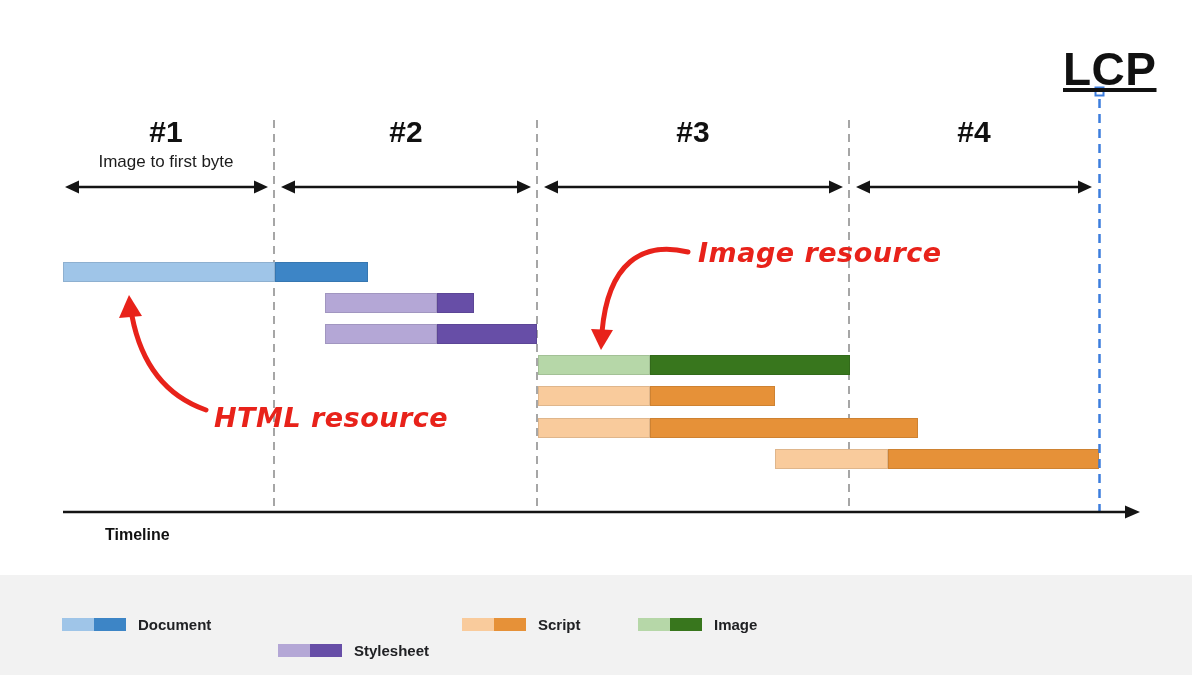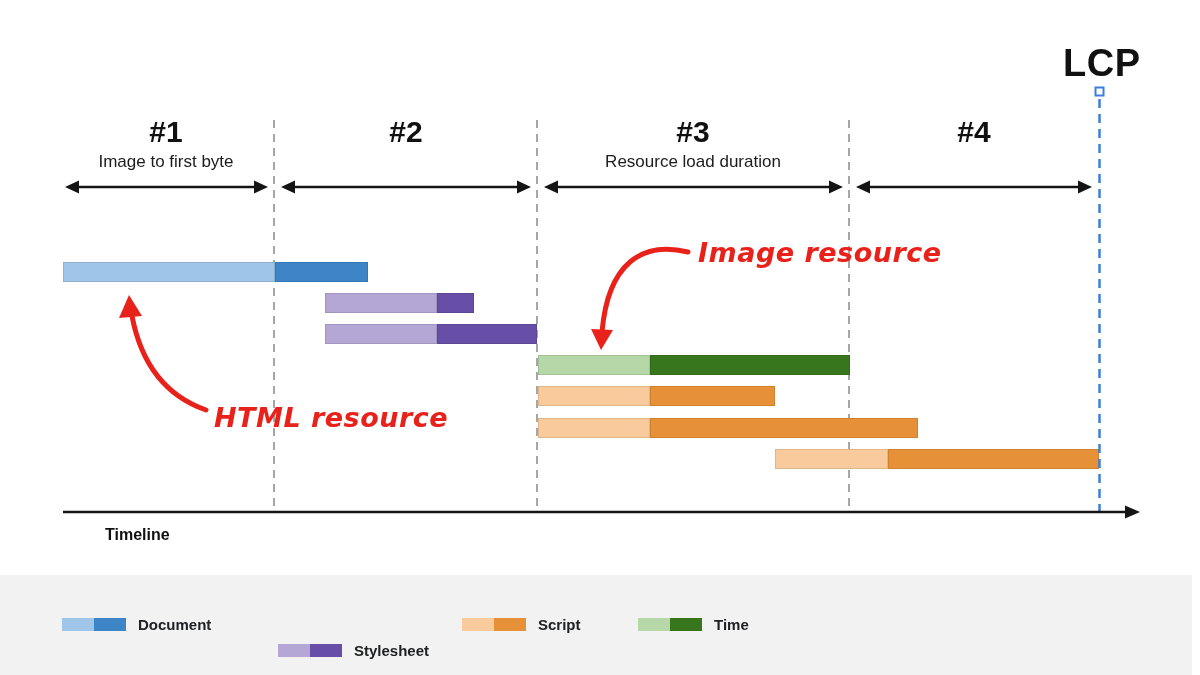--- a/index.html
+++ b/index.html
@@ -27,21 +27,21 @@
   .black-head{fill:var(--axis-black);stroke:none;}
   .axis-line{stroke:var(--axis-black);stroke-width:2.6;fill:none;}
   .red-stroke{stroke:var(--annotation-red);stroke-width:5;fill:none;stroke-linecap:round;}
   .red-fill{fill:var(--annotation-red);stroke:none;}
 
   
   .bar{position:absolute;height:20px;display:flex;}
   .bar .seg{display:block;height:20px;box-shadow:inset 0 0 0 1px rgba(0,0,0,0.10);}
 
   
-  .lcp-text{position:absolute;left:1063px;top:42px;font-size:38px;font-weight:700;letter-spacing:0.5px;z-index:4;}
+  .lcp-text{position:absolute;left:1063px;top:42px;font-size:46px;font-weight:700;letter-spacing:0.5px;z-index:4;text-decoration:underline;}
   .timeline-text{position:absolute;left:62px;top:526px;font-size:16px;font-weight:700;z-index:4;margin-left:43px;}
 
   .red-note{
     position:absolute;z-index:4;
     color:var(--annotation-red);
     font-family:"DejaVu Sans","Liberation Sans",sans-serif;
     font-style:italic;font-weight:600;font-size:27px;letter-spacing:0.5px;
     white-space:nowrap;
   }
   #note-html{left:214px;top:402px;}
@@ -126,21 +126,20 @@
 
 <div class="phase-label" style="left:26px;">
   <div class="phase-number">#1</div>
   <div class="phase-name">Image to first byte</div>
 </div>
 <div class="phase-label" style="left:266px;">
   <div class="phase-number">#2</div>
 </div>
 <div class="phase-label" style="left:553px;">
   <div class="phase-number">#3</div>
-  <div class="phase-name">Resource load duration</div>
 </div>
 <div class="phase-label" style="left:834px;">
   <div class="phase-number">#4</div>
 </div>
 
 <div class="lcp-text">LCP</div>
 <div class="timeline-text">Timeline</div>
 
 <div id="note-html" class="red-note">HTML resource</div>
 <div id="note-image" class="red-note">Image resource</div>
@@ -165,15 +164,15 @@
       <span style="background: rgb(249, 203, 156);"></span>
         <span style="background: rgb(230, 145, 56);"></span>
     </span>
     <span class="legend-label">Script</span>
   </div>
   <div class="legend-item" style="left:638px;">
     <span class="legend-swatch">
       <span style="background: rgb(182, 215, 168);"></span>
         <span style="background: rgb(56, 118, 29);"></span>
     </span>
-    <span class="legend-label">Time</span>
+    <span class="legend-label">Image</span>
   </div>
 </div>
 
 </body></html>

